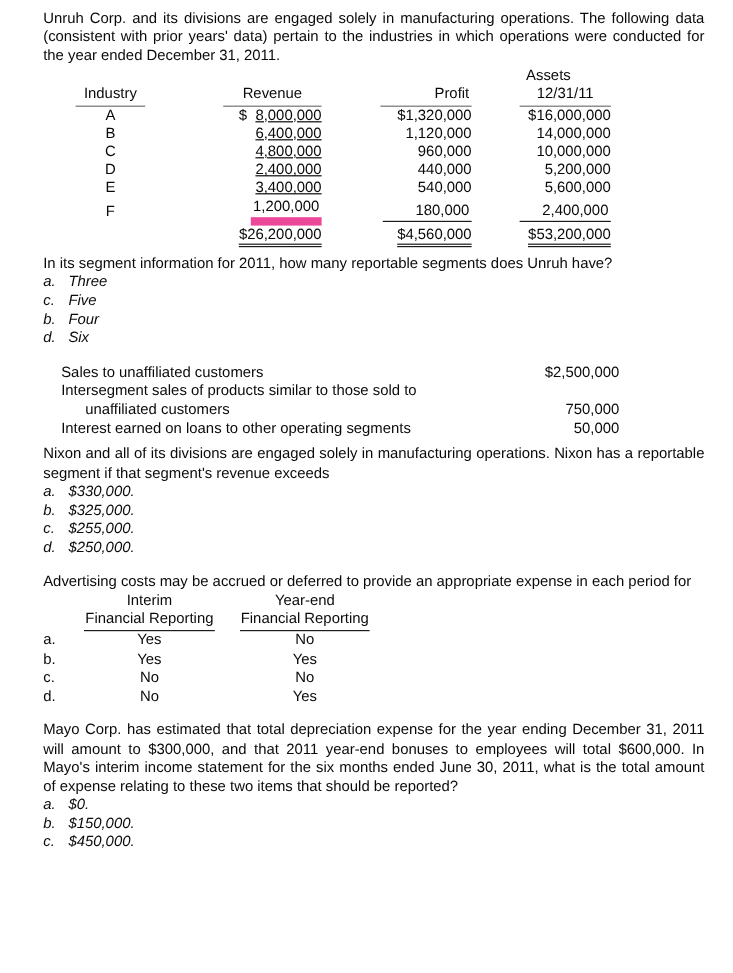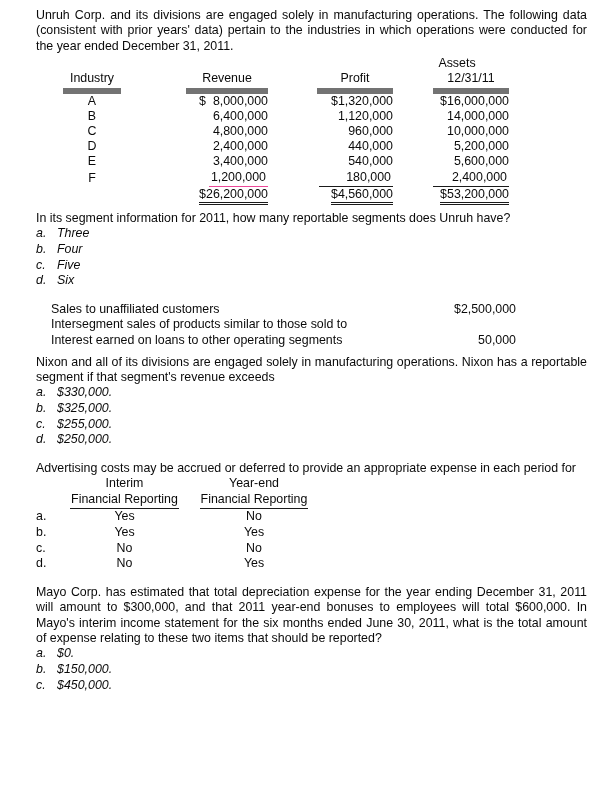--- a/index.html
+++ b/index.html
@@ -57,34 +57,34 @@
     font-size: 12.4px;
     line-height: 15.2px;
   }
   .fin-table td, .fin-table th {
     padding: 0;
     font-weight: normal;
     white-space: nowrap;
     margin-top: 32px;
   }
   .col-ind   { width: 112px; text-align: center; }
-  .col-rev   { width: 120px; text-align: right; padding-right: 10px !important; }
+  .col-rev   { width: 120px; text-align: right; padding-right: 10px !important; text-decoration: underline; }
   .col-pro   { width: 115px; text-align: right; padding-right: 12px !important; }
   .col-ass   { width: 104px; text-align: right; }
 
   .hdr-assets-row td { text-align: center; height: 15px; }
   .hdr-row td { height: 16px; }
   .hdr-u {
     display: inline-block;
-    border-bottom: 6px solid #737373;
+    border-bottom: 1px solid #737373;
     padding: 0 2px 1px 2px;
   }
   .col-ind .hdr-u { min-width: 54px; text-align: center; }
   .col-rev .hdr-u { min-width: 78px; text-align: center; }
-  .col-pro .hdr-u { min-width: 72px; text-align: center; }
+  .col-pro .hdr-u { min-width: 72px; text-align: right; }
   .col-ass .hdr-u { min-width: 72px; text-align: center; }
 
   .cell-money { position: relative; }
   .dollar-pre {
     display: inline-block;
     width: 14px;
     text-align: left;
   }
 
   .grand td .dblrule {
@@ -176,58 +176,62 @@
           <td class="col-ass">5,200,000</td>
         </tr>
         <tr>
           <td class="col-ind">E</td>
           <td class="col-rev cell-money"><span class="dollar-pre"></span><span>3,400,000</span></td>
           <td class="col-pro">540,000</td>
           <td class="col-ass">5,600,000</td>
         </tr>
         <tr class="subtotal">
           <td class="col-ind">F</td>
-          <td class="col-rev cell-money"><span class="dollar-pre"></span><span class="underline-below" style="border-bottom:1px solid #ec4899; display:inline-block; padding:0 2px 1px 2px;">1,200,000</span></td>
+          <td class="col-rev cell-money"><span class="dollar-pre"></span><span class="underline-below" style="border-bottom:7px solid #ec4899; display:inline-block; padding:0 2px 1px 2px;">1,200,000</span></td>
           <td class="col-pro"><span style="border-bottom:1px solid #1a1a1a; display:inline-block; padding:0 2px 1px 2px; min-width:70px; text-align:right;">180,000</span></td>
           <td class="col-ass"><span style="border-bottom:1px solid #1a1a1a; display:inline-block; padding:0 2px 1px 2px; min-width:72px; text-align:right;">2,400,000</span></td>
         </tr>
         <tr class="grand">
           <td class="col-ind"></td>
           <td class="col-rev"><span class="dblrule">$26,200,000</span></td>
           <td class="col-pro"><span class="dblrule">$4,560,000</span></td>
           <td class="col-ass"><span class="dblrule">$53,200,000</span></td>
         </tr>
       </tbody>
     </table>
 
     <div class="small-gap"></div>
 
     <p class="para">In its segment information for 2011, how many reportable segments does Unruh have?</p>
 
     <ul class="opts">
       <li><span class="opt-letter">a.</span><span>Three</span></li>
+      <li><span class="opt-letter">c.</span><span>Five</span></li>
       <li><span class="opt-letter">b.</span><span>Four</span></li>
-      <li><span class="opt-letter">c.</span><span>Five</span></li>
       <li><span class="opt-letter">d.</span><span>Six</span></li>
     </ul>
   </div>
 
   <div class="block-gap"></div>
 
   <div>
 
     <table class="nix-table">
       <tbody>
         <tr>
           <td class="nix-label">Sales to unaffiliated customers</td>
           <td class="nix-val">$2,500,000</td>
         </tr>
         <tr>
           <td class="nix-label">Intersegment sales of products similar to those sold to</td>
           <td class="nix-val"></td>
+        </tr>
+        <tr>
+          <td class="nix-label sub">unaffiliated customers</td>
+          <td class="nix-val">750,000</td>
         </tr>
         <tr>
           <td class="nix-label">Interest earned on loans to other operating segments</td>
           <td class="nix-val">50,000</td>
         </tr>
       </tbody>
     </table>
 
     <div class="small-gap"></div>
 

